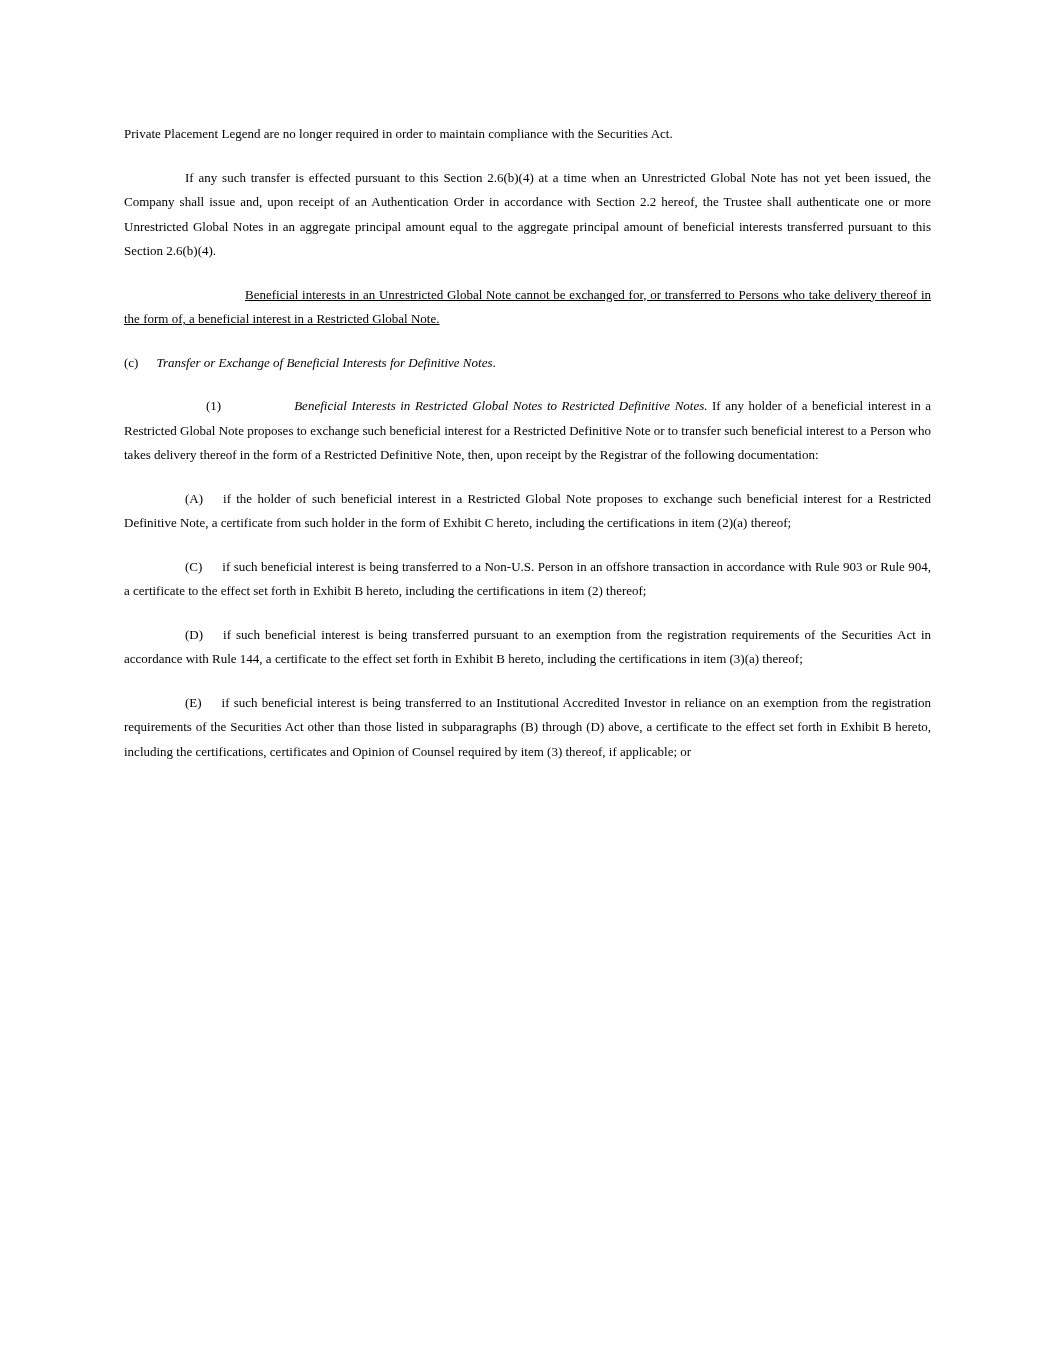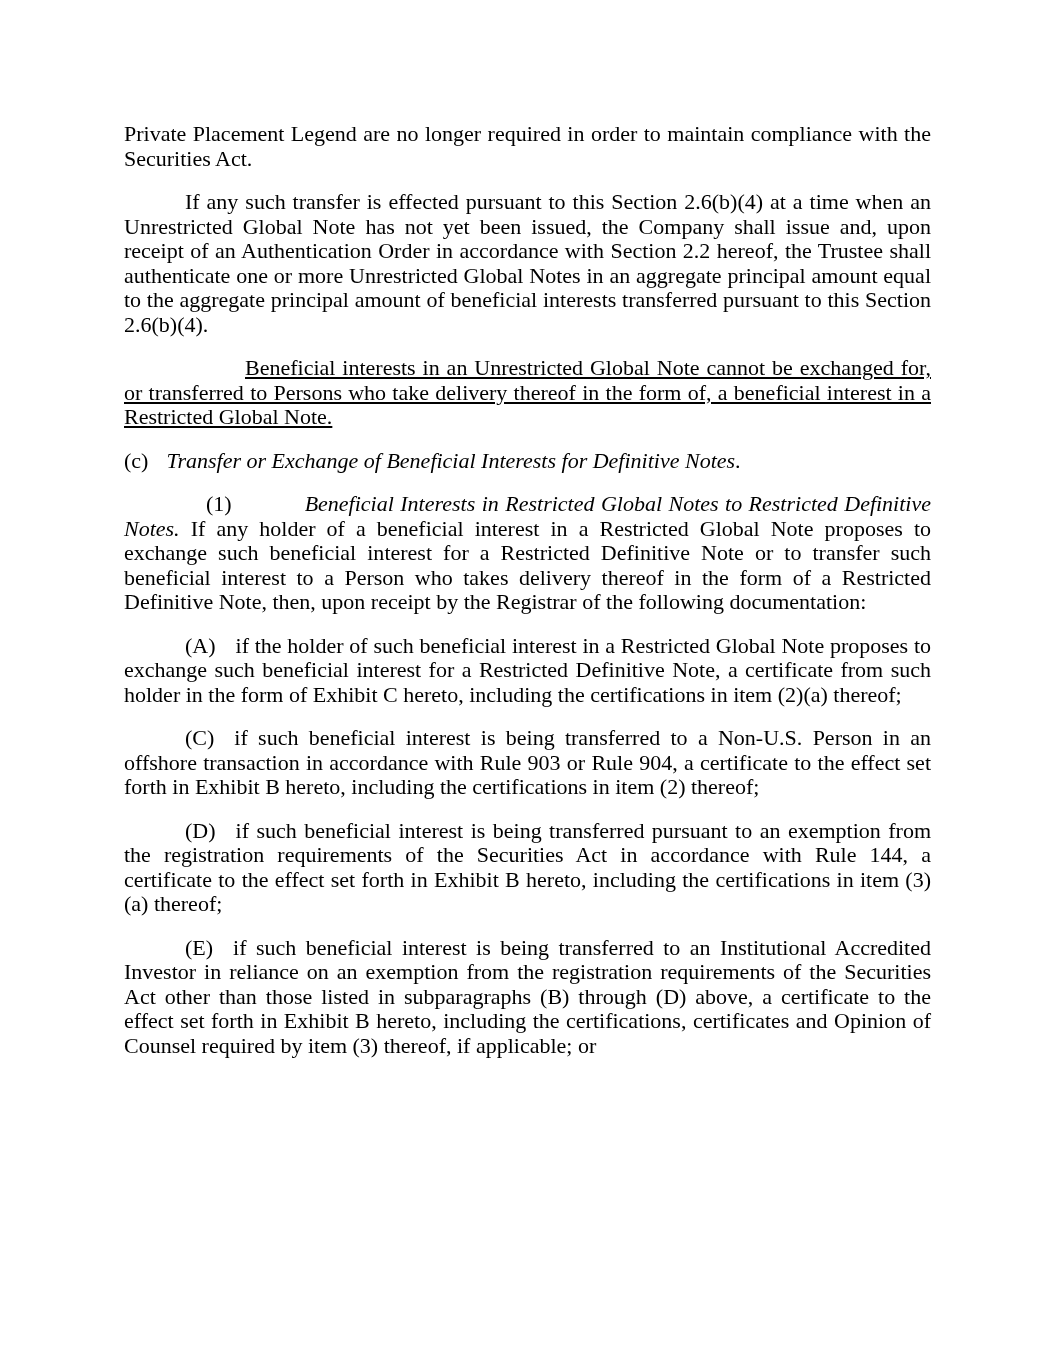--- a/index.html
+++ b/index.html
@@ -2,21 +2,21 @@
 <html><head>
 <meta charset="utf-8">
 <style>
   html, body { margin: 0; padding: 0; background: #ffffff; }
   .page {
     position: relative;
     width: 1055px;
     height: 1145px;
     background: #ffffff;
     font-family: "Liberation Serif", "DejaVu Serif", serif;
-    font-size: 22px;
+    font-size: 13px;
     color: #000000;
     overflow: hidden;
   }
   .content {
     position: absolute;
     left: 124px;
     top: 122px;
     width: 807px;
   }
   .content p {

